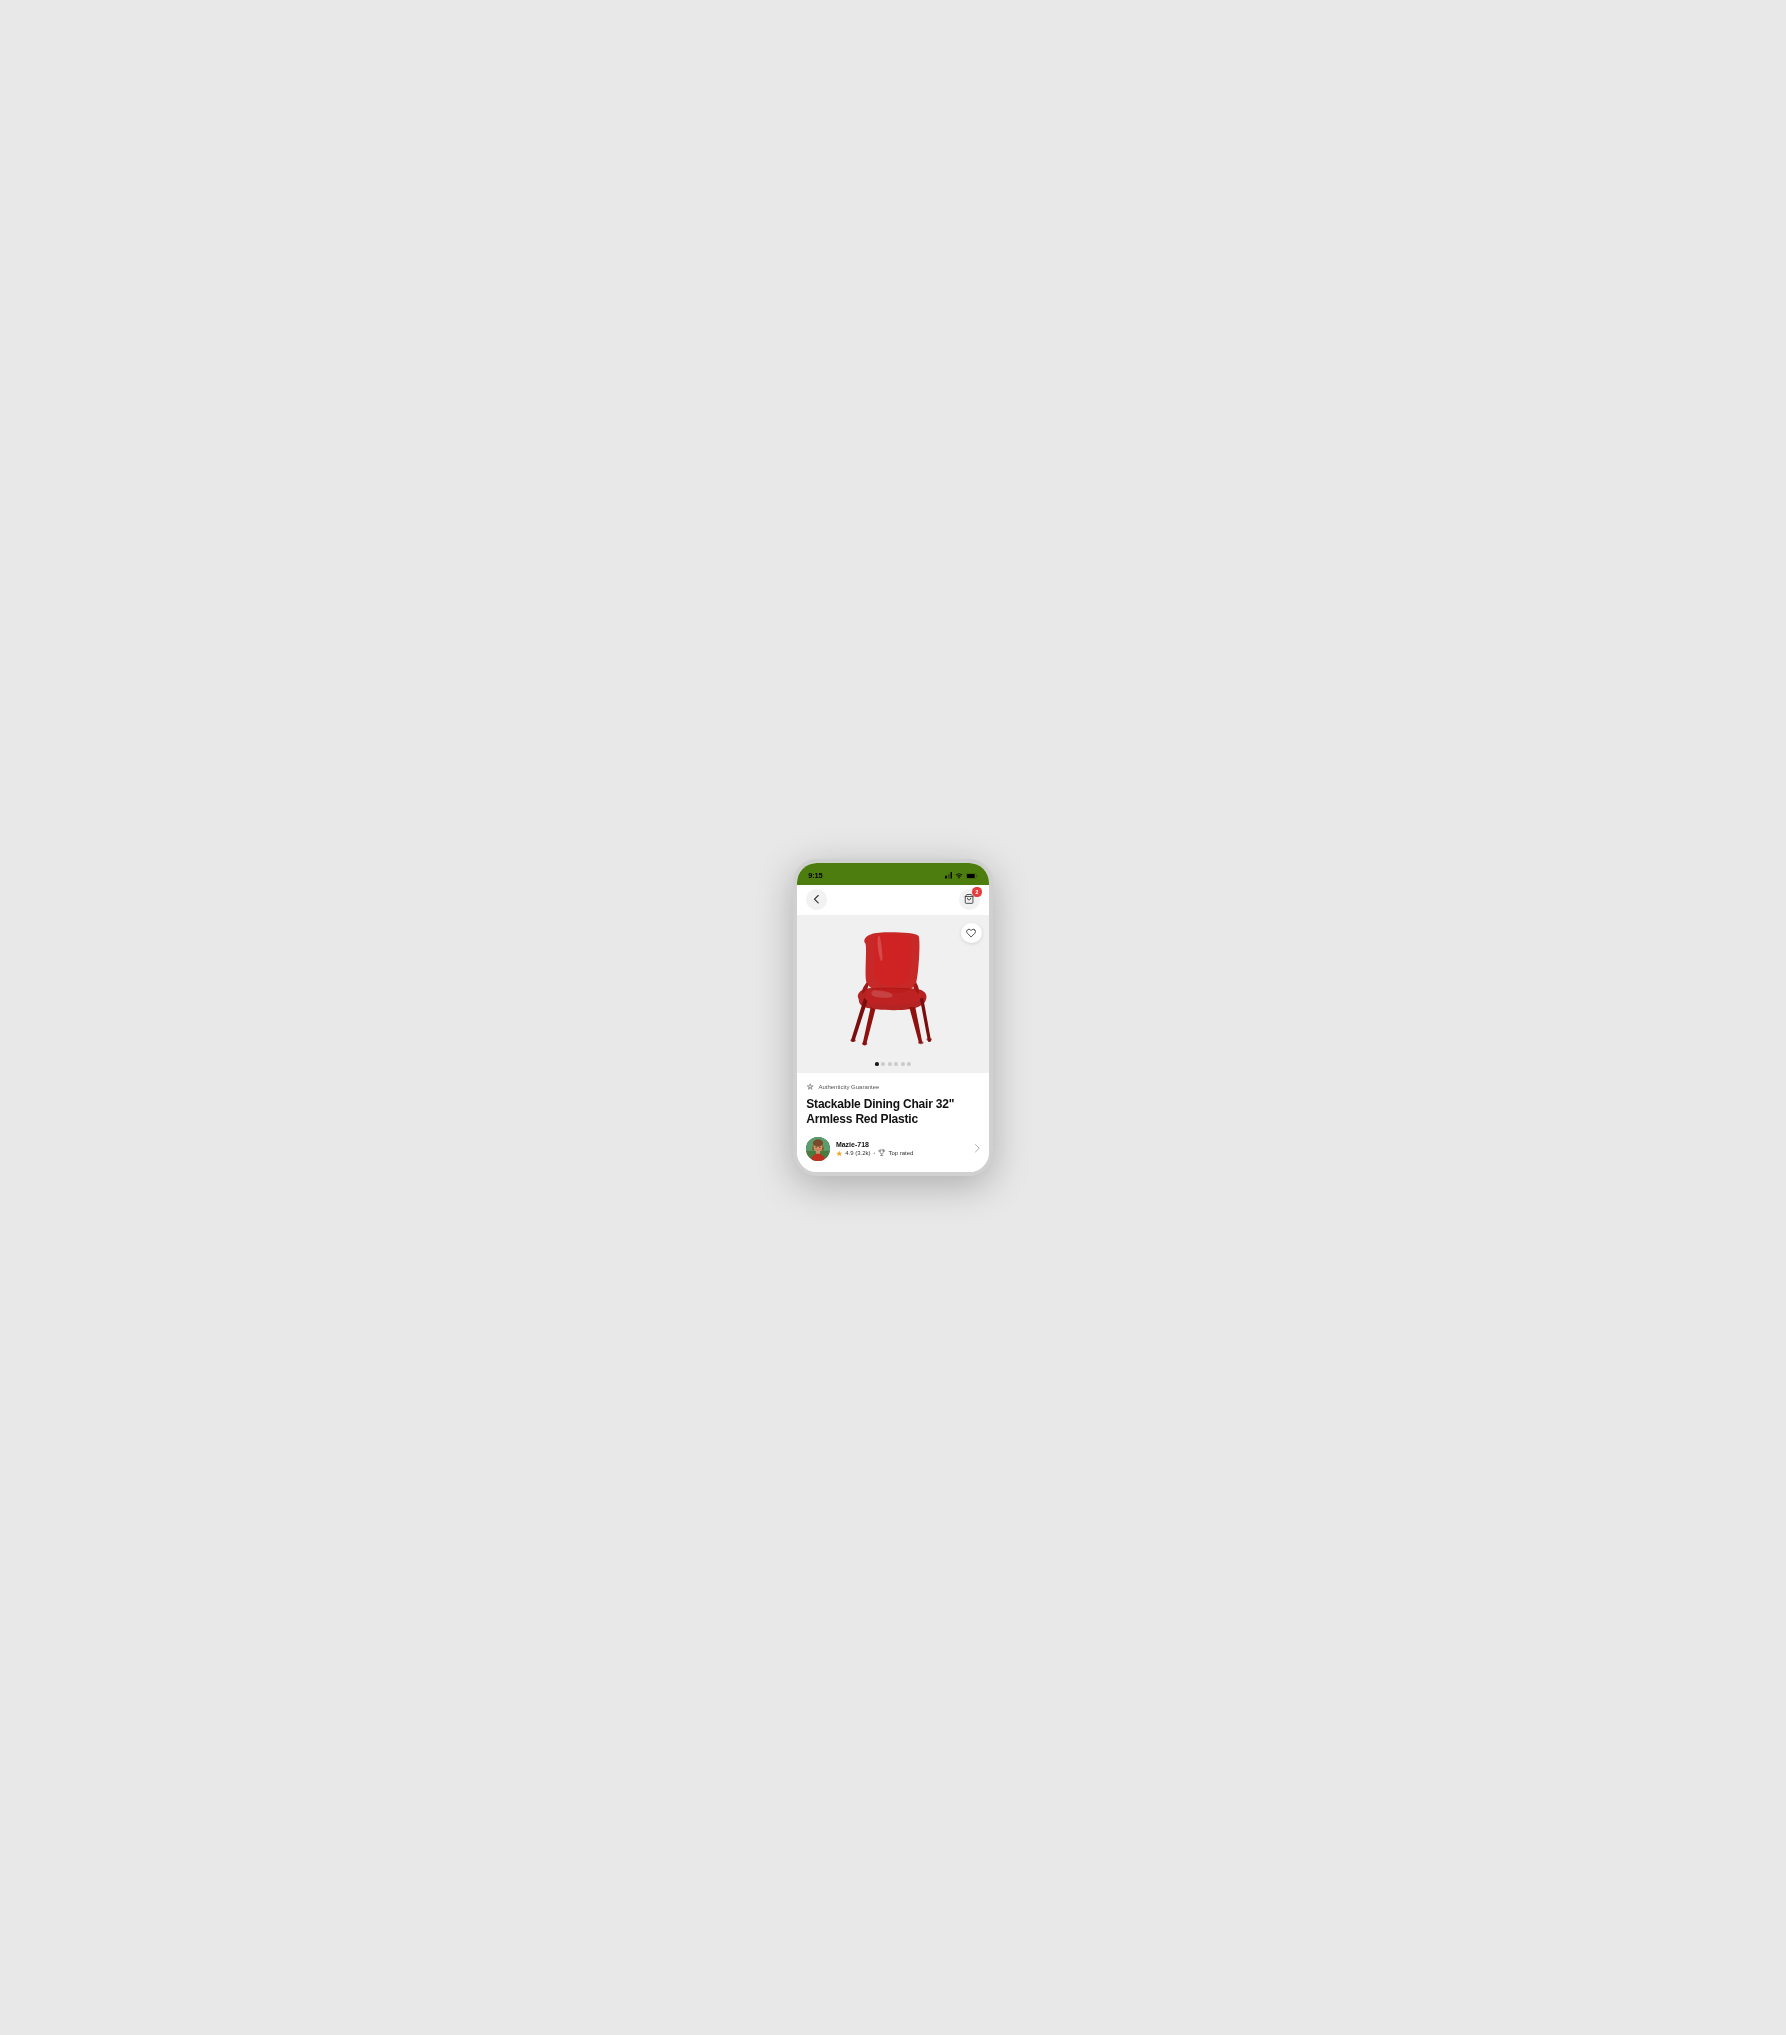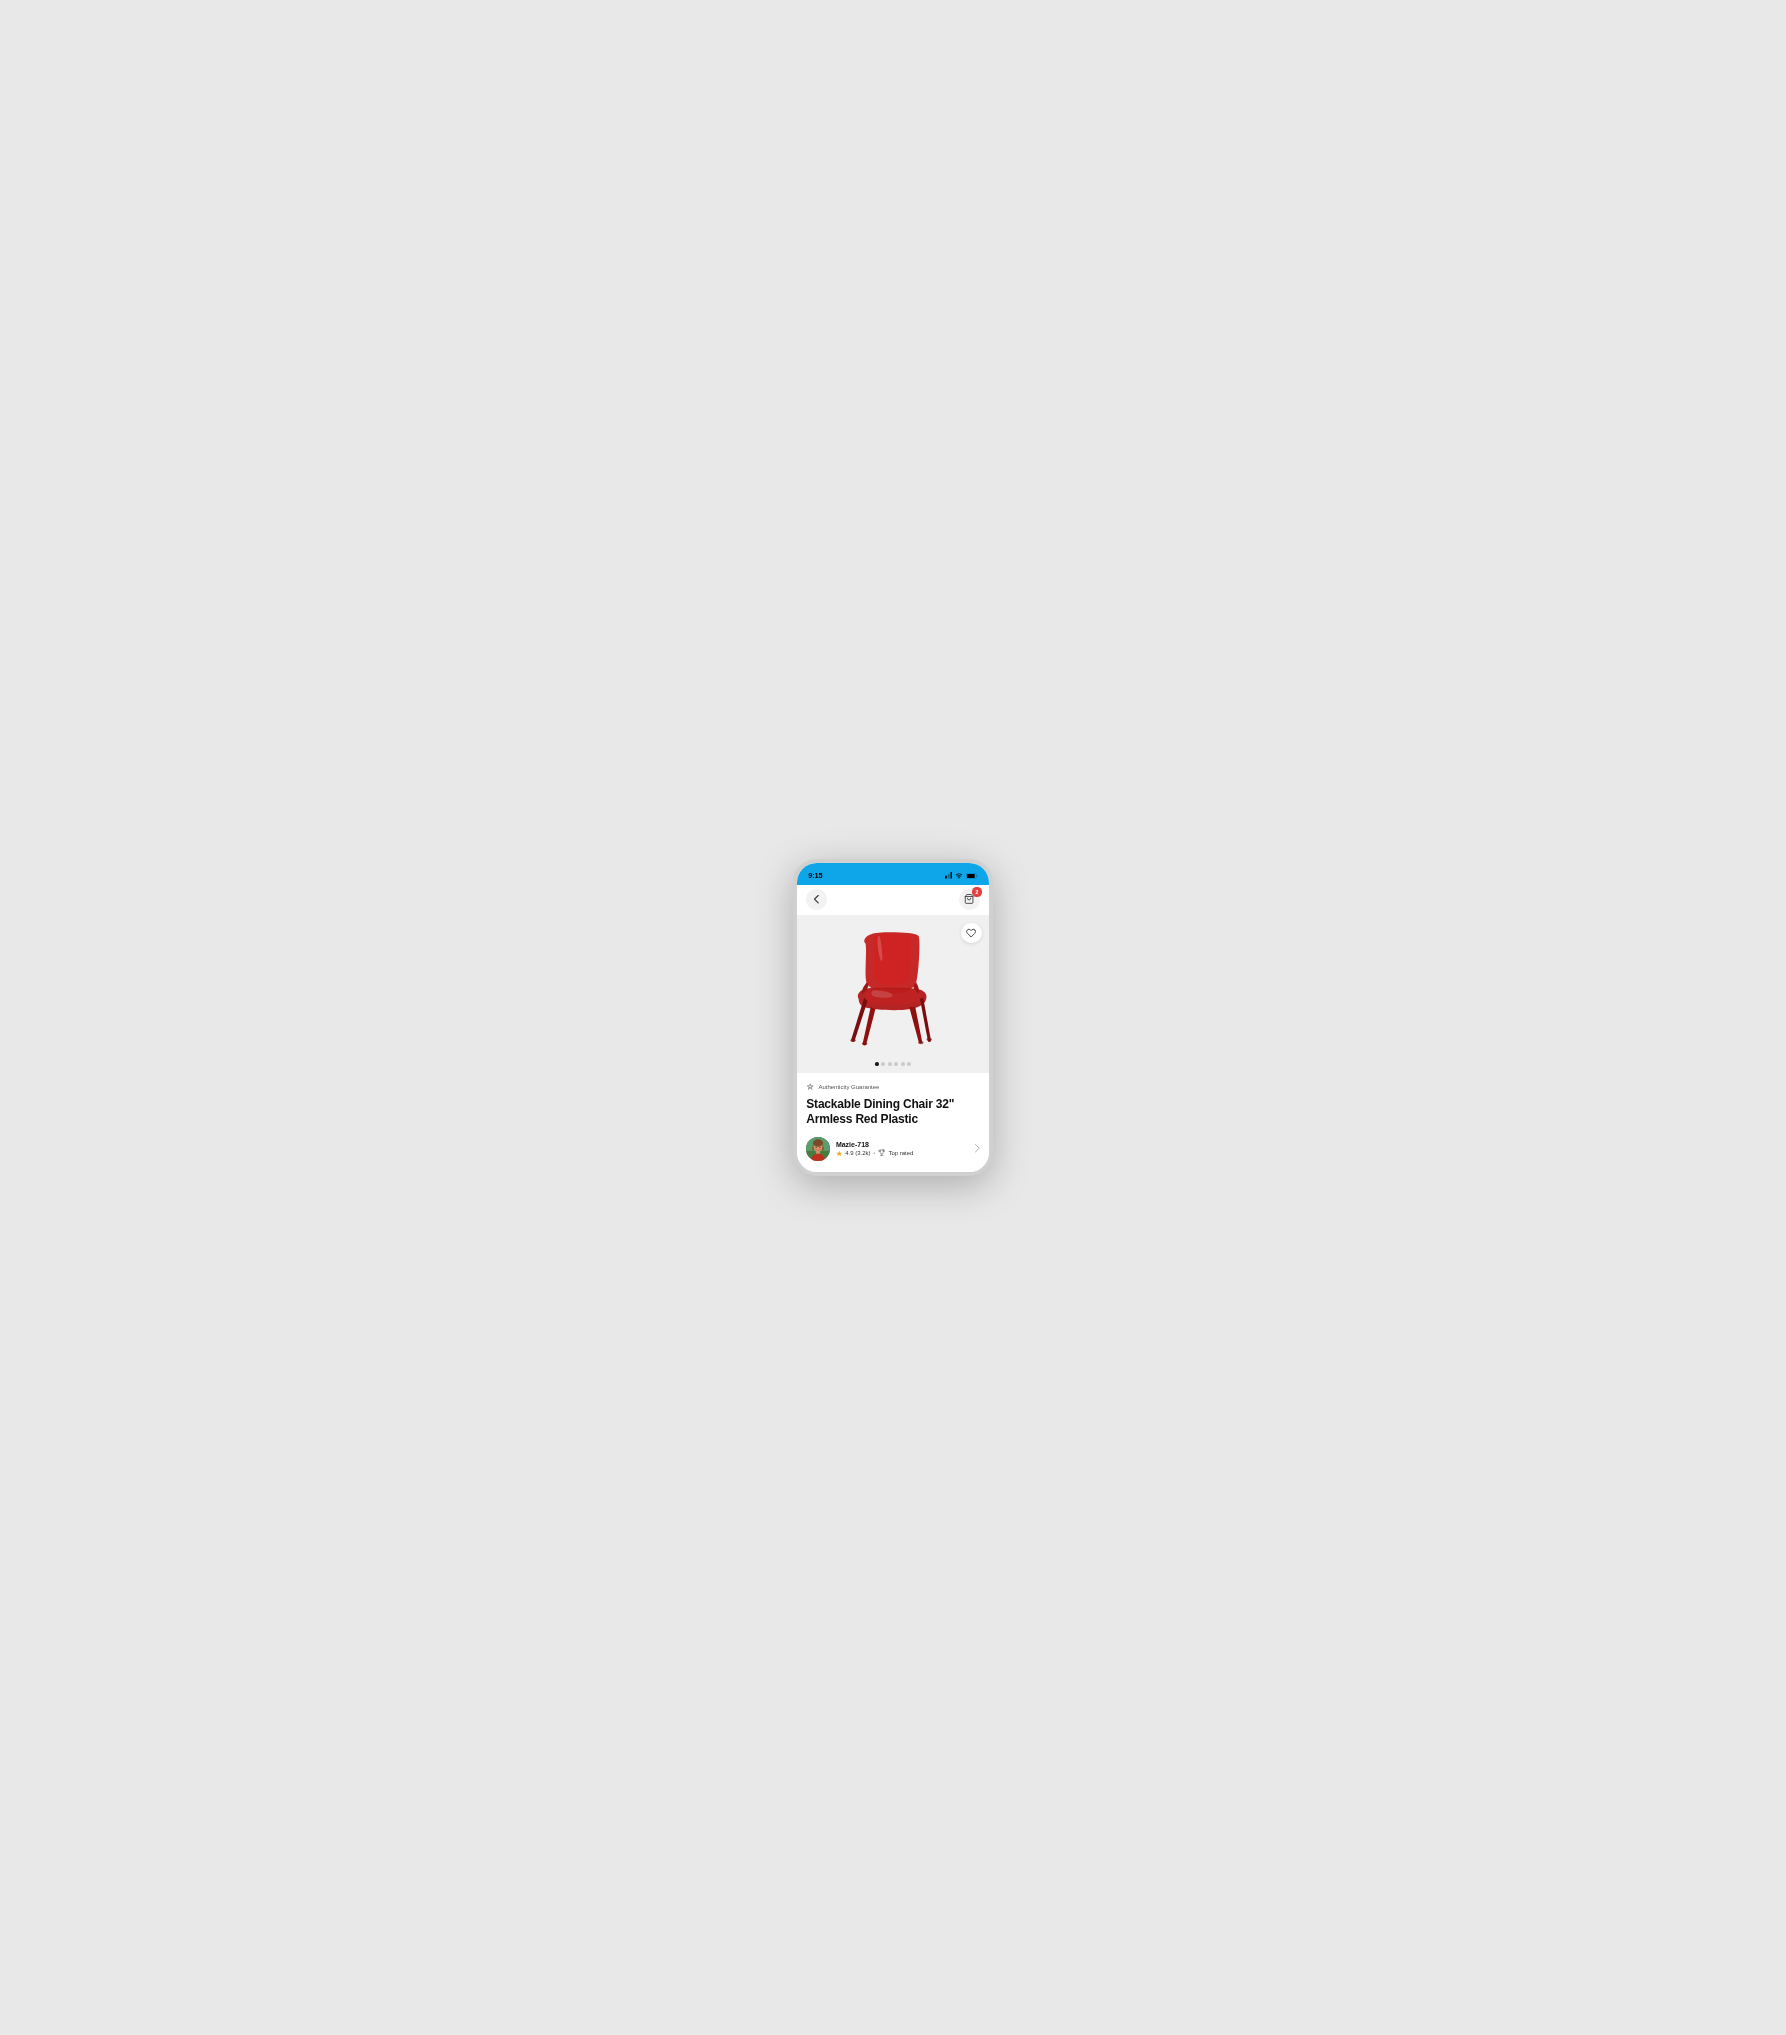--- a/index.html
+++ b/index.html
@@ -22,21 +22,21 @@
       background: #ffffff;
       border-radius: 24px;
       overflow: hidden;
       box-shadow: 0 9.3px 37px rgba(0,0,0,0.25);
       position: relative;
       border: 4.7px solid #d0d0d0;
     }
 
     
     .status-bar {
-      background: #0ea5e9;
+      background: #4d7c0f;
       display: flex;
       justify-content: space-between;
       align-items: center;
       padding: 6.5px 11.2px 3.7px;
       height: 22.3px;
     }
 
     .status-time {
       font-size: 7.4px;
       font-weight: 600;

